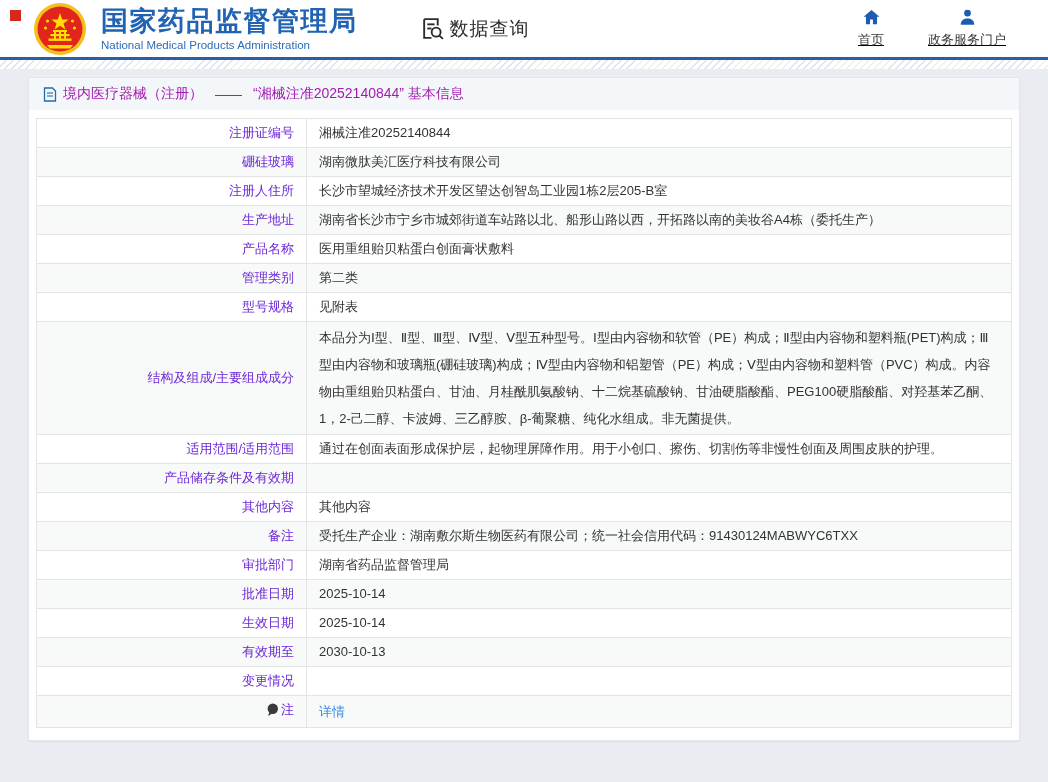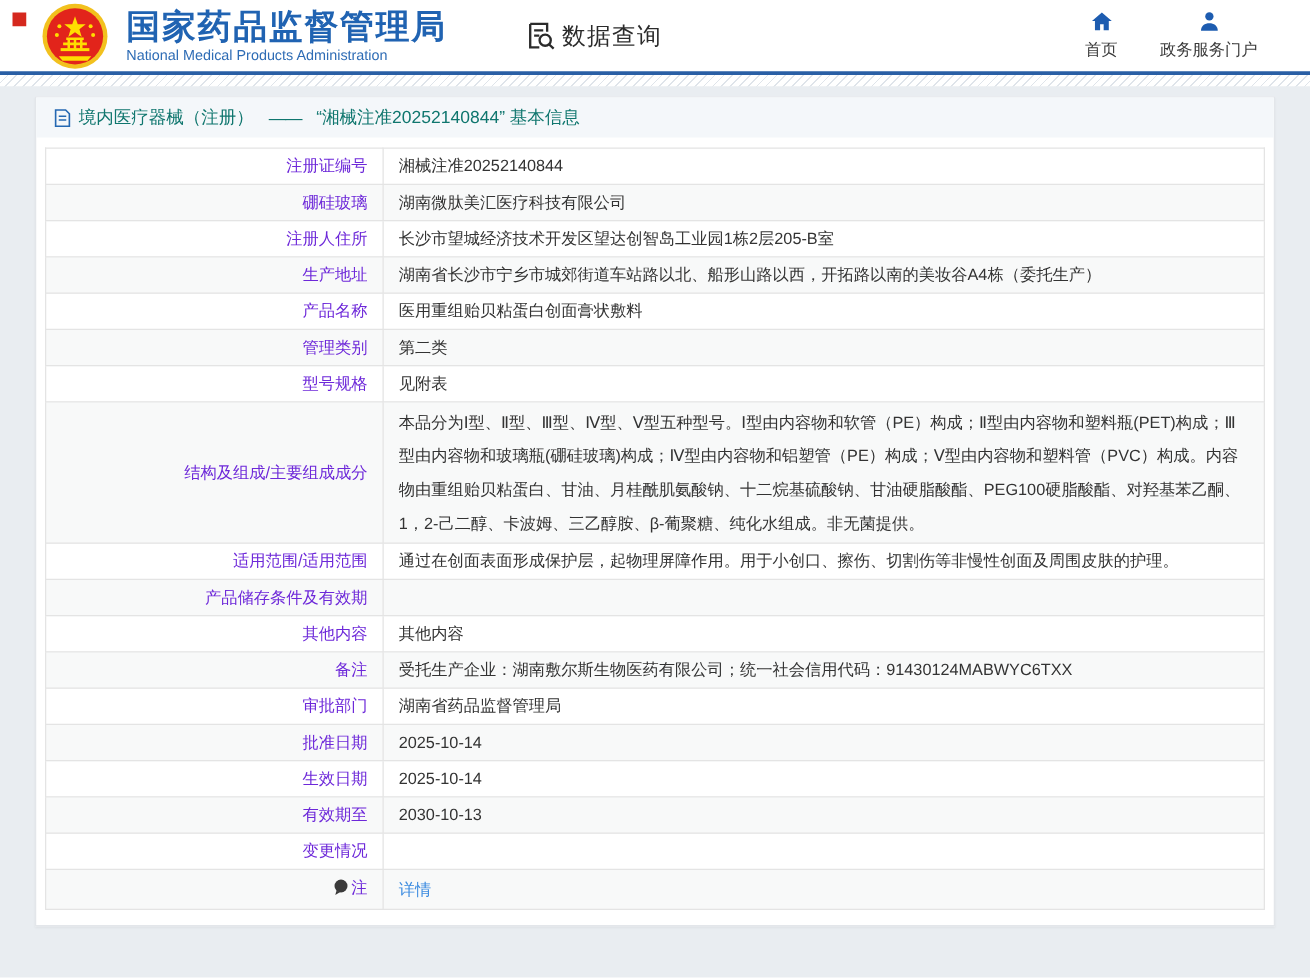--- a/index.html
+++ b/index.html
@@ -11,30 +11,30 @@
   .header-stripe { height:9px; background:repeating-linear-gradient(135deg,#ffffff 0 4px,#dfe4ea 4px 5px); }
   .corner-mark { position:absolute; left:10px; top:10px; width:11px; height:11px; background:#d5281e; }
   .header-inner { display:flex; align-items:center; height:100%; padding:0 42px 0 33px; }
   .emblem { width:54px; height:54px; flex:0 0 auto; }
   .org-names { margin-left:14px; }
   .org-zh { font-size:27px; font-weight:bold; color:#2063b2; letter-spacing:1.5px; line-height:1.15; }
   .org-en { font-size:11.5px; color:#2e6cb5; margin-top:2px; }
   .data-query { display:flex; align-items:flex-start; margin-left:62px; cursor:pointer; }
   .data-query svg { width:25px; height:25px; }
   .data-query-label { font-size:19px; color:#2b2b2b; font-weight:500; margin-left:5px; letter-spacing:1px; }
-  .header-nav { margin-left:auto; display:flex; gap:34px; }
+  .header-nav { margin-left:auto; display:flex; gap:44px;text-decoration:underline; }
   .nav-item { display:flex; flex-direction:column; align-items:center; gap:4px; cursor:pointer; }
   .nav-item svg { width:19px; height:19px; }
   .nav-label { font-size:13px; color:#3a3a3a; }
 
   
   .panel { width:992px; margin:8px auto 0; background:#fff; border:1px solid #e3e6ea;
            box-shadow:0 1px 2px rgba(0,0,0,.05); padding-bottom:12px; }
   .breadcrumb { display:flex; align-items:center; gap:6px; background:#f4f7fa;
-                padding:7px 14px; font-size:14px; color:#0f766e; }
+                padding:7px 14px; font-size:14px; color:#a21caf; }
   .breadcrumb svg { width:14px; height:15px; flex:0 0 auto; }
   .crumb-sep { margin:0 6px; letter-spacing:-1px; }
 
   
   table.info { width:976px; margin:8px auto 0; border-collapse:collapse; table-layout:fixed;
                border:1px solid #cfcfcf; }
   table.info td { border:1px solid #e4e4e4; font-size:13px; padding:5px 12px; line-height:18px;
                   word-break:break-all; }
   td.lbl { width:270px; text-align:right; color:#6d28d9; }
   td.val { color:#333; }

